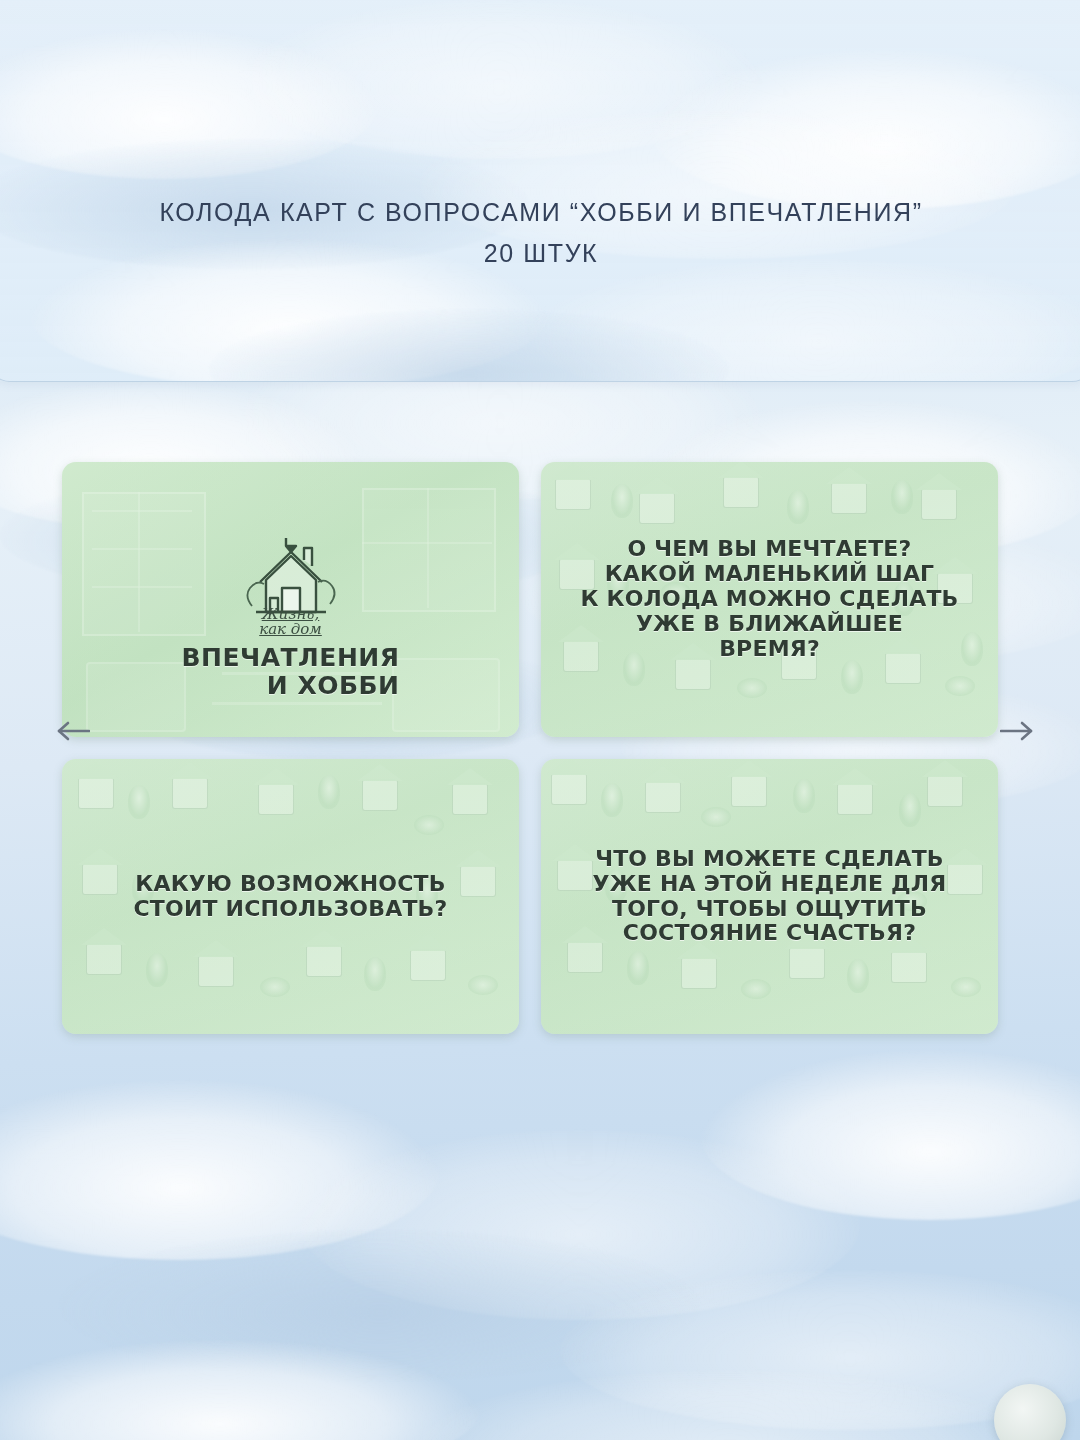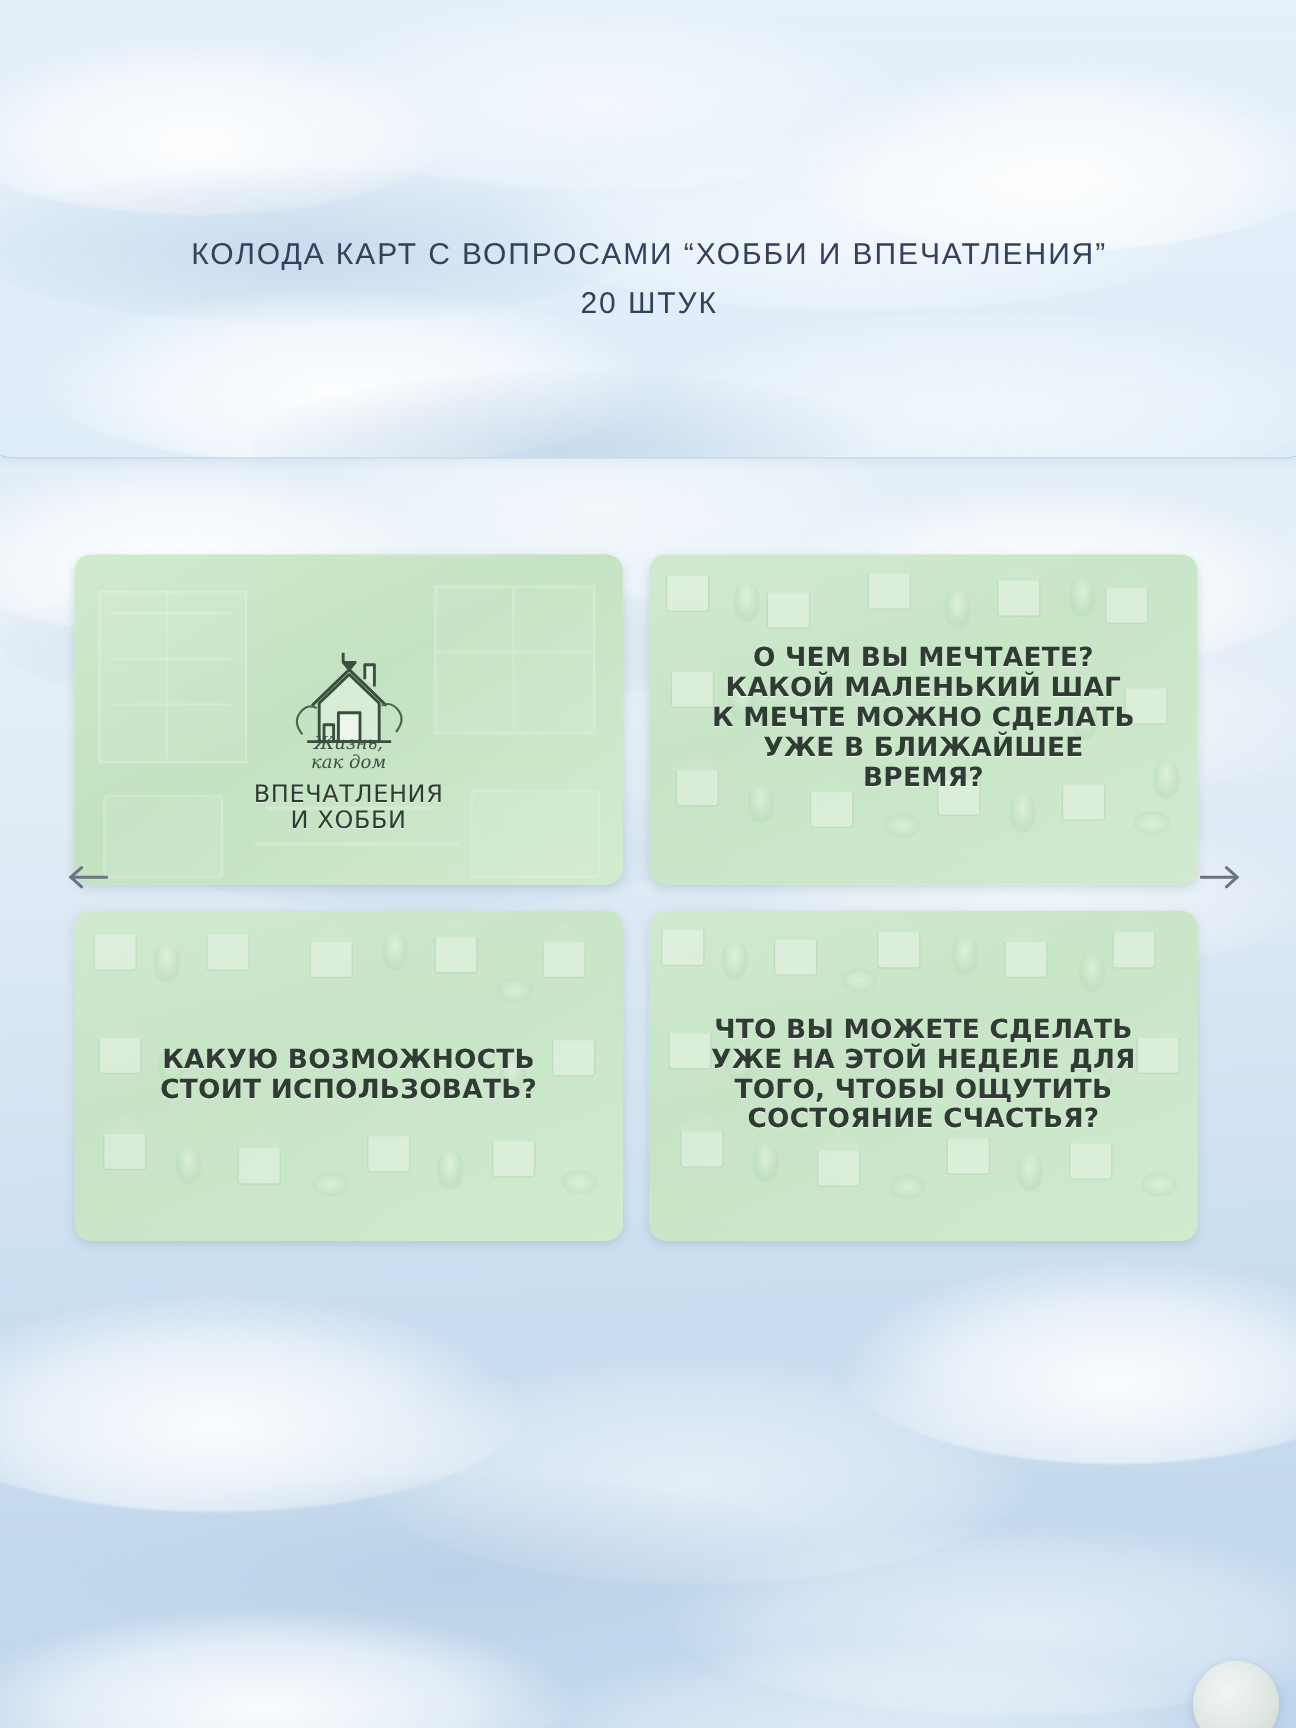--- a/index.html
+++ b/index.html
@@ -190,42 +190,43 @@
     gap: 4px;
   }
   .logo {
     width: 130px;
     height: 108px;
     position: relative;
     margin-top: 26px;
   }
   .logo-title {
     margin-top: 6px;
-    text-align: center;
+    text-align: right;
     color: #2f3b33;
     font-family: "DejaVu Sans", sans-serif;
-    font-weight: normal;
-    font-size: 20px;
+    font-weight: bold;
+    font-size: 25px;
     line-height: 1.1;
     letter-spacing: 0.5px;
     text-shadow: 0 1px 0 rgba(255,255,255,0.6);
     white-space: pre-line;
   }
   .logo-caption {
     position: absolute;
     left: 0;
     right: 0;
     bottom: -4px;
     text-align: center;
     font-family: "DejaVu Serif", serif;
     font-style: italic;
     font-size: 15px;
     color: #3c4f42;
     line-height: 1.05;
     white-space: pre-line;
+    text-decoration: underline;
   }
 
   
   .arrow {
     position: absolute;
     top: 258px;
     width: 34px;
     height: 22px;
     cursor: pointer;
   }
@@ -346,21 +347,21 @@
         <div class="bush" style="left:196px; top:216px;"></div>
         <div class="house" style="left:240px; top:186px;"></div>
         <div class="tree" style="left:300px; top:198px;"></div>
         <div class="house" style="left:344px; top:190px;"></div>
         <div class="bush" style="left:404px; top:214px;"></div>
         <div class="tree" style="left:420px; top:170px;"></div>
       </div>
       <div class="card-overlay"></div>
       <div class="card-text">О ЧЕМ ВЫ МЕЧТАЕТЕ?
 КАКОЙ МАЛЕНЬКИЙ ШАГ
-К МЕЧТЕ МОЖНО СДЕЛАТЬ
+К КОЛОДА МОЖНО СДЕЛАТЬ
 УЖЕ В БЛИЖАЙШЕЕ
 ВРЕМЯ?</div>
     </div>
 
     <div class="card">
       <div class="pattern">
         <div class="house" style="left:16px; top:18px;"></div>
         <div class="tree" style="left:66px; top:26px;"></div>
         <div class="house" style="left:110px; top:18px;"></div>
         <div class="house" style="left:196px; top:24px;"></div>

